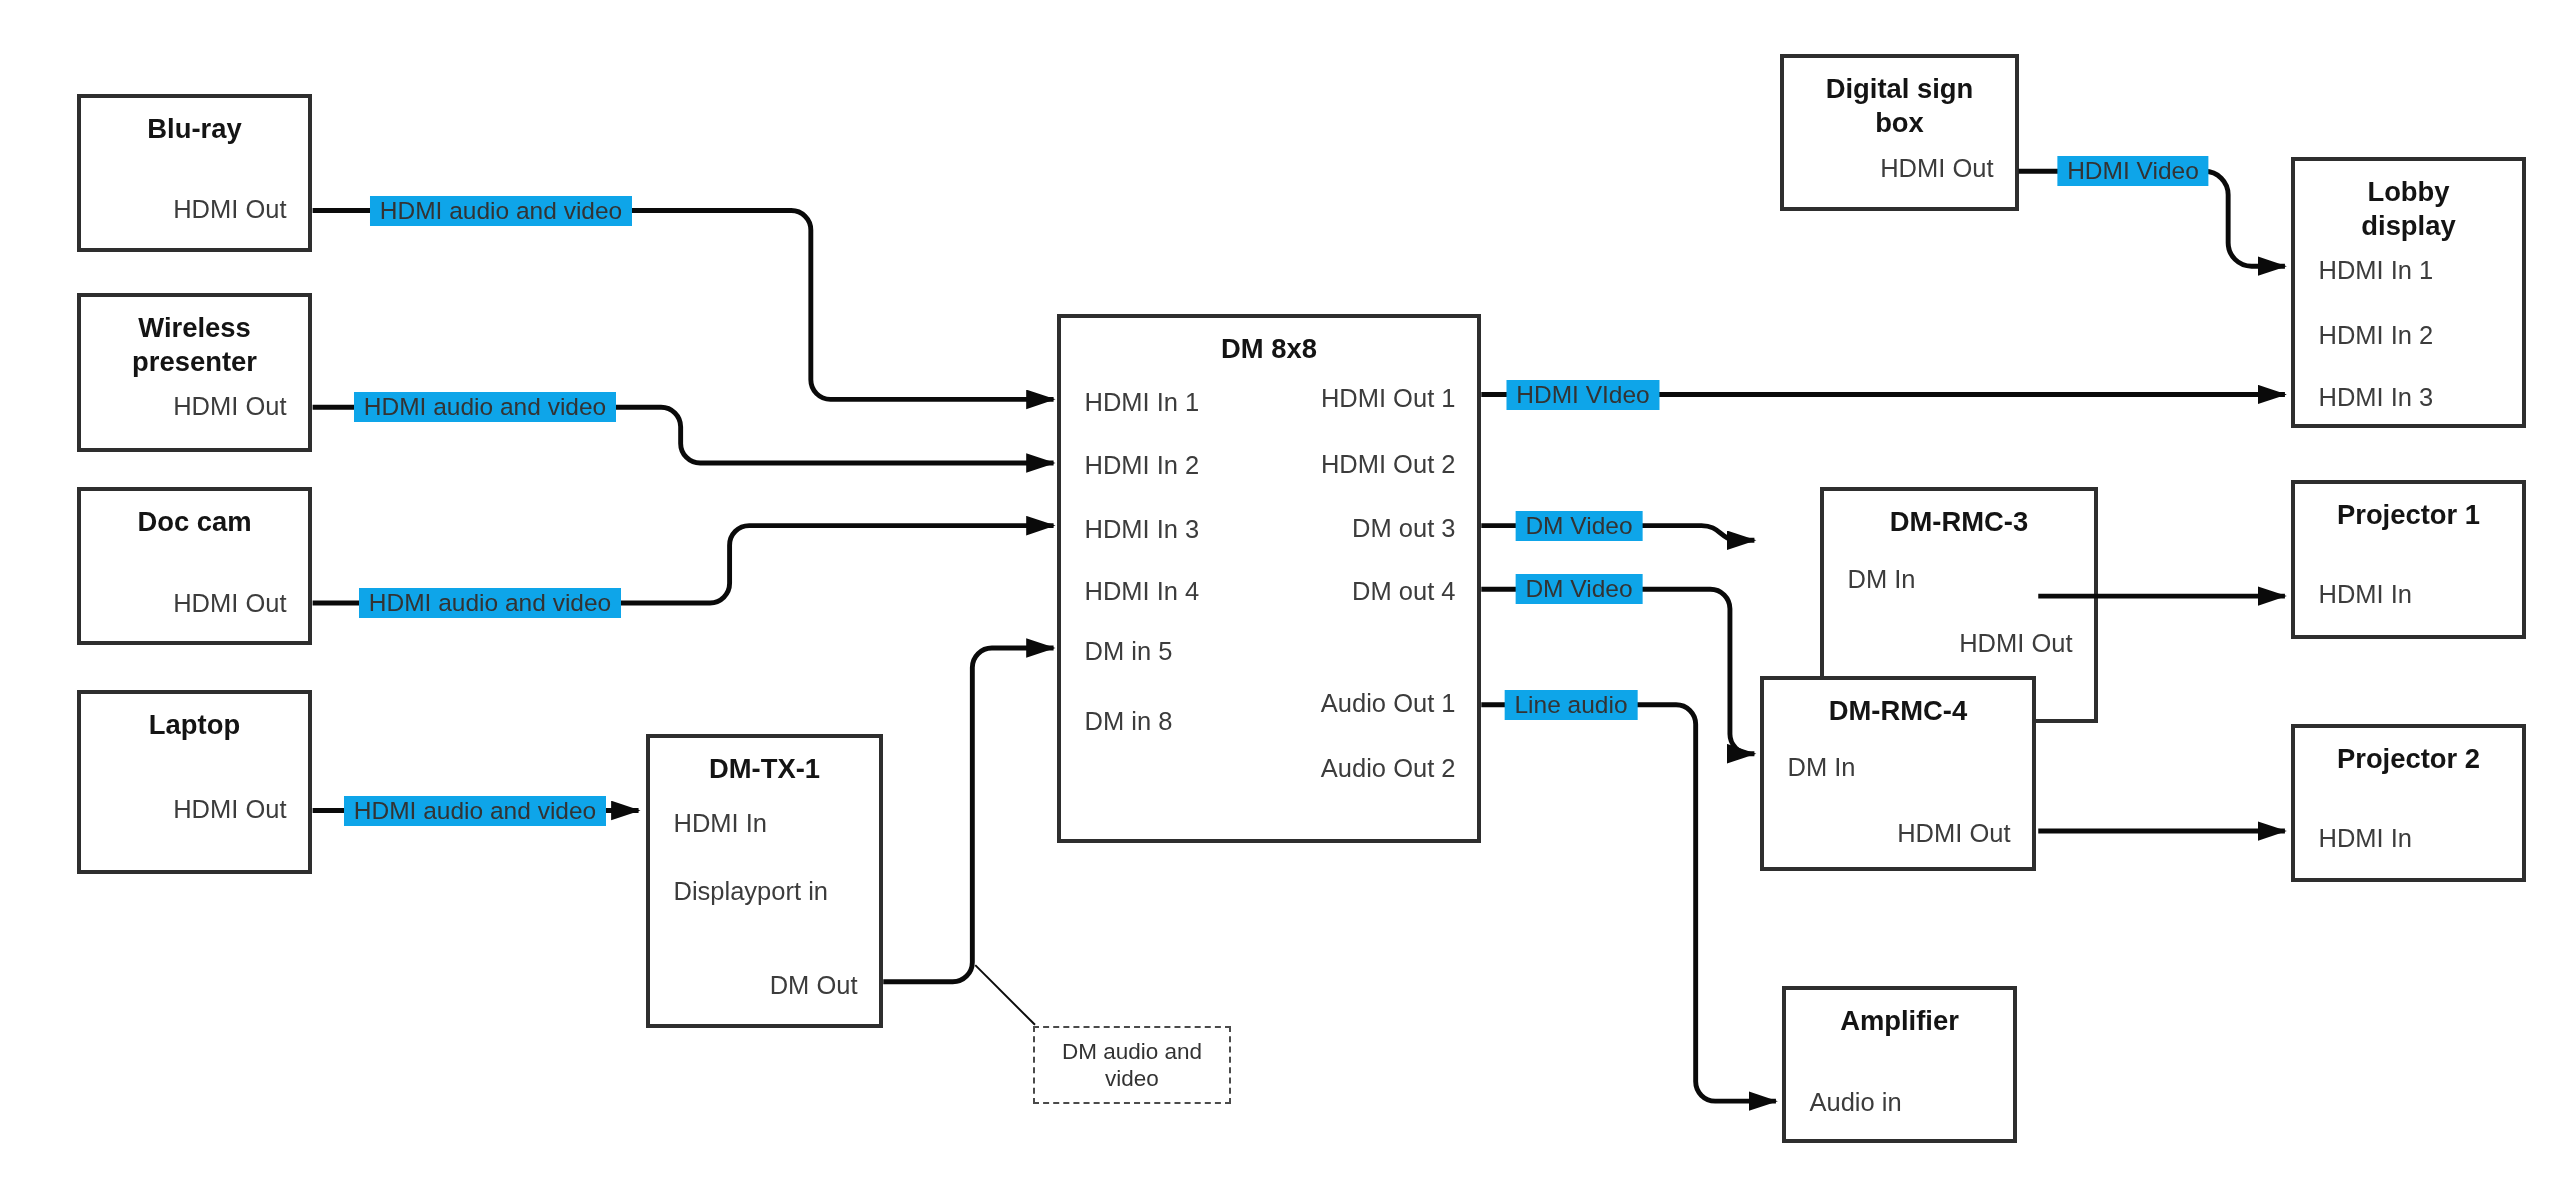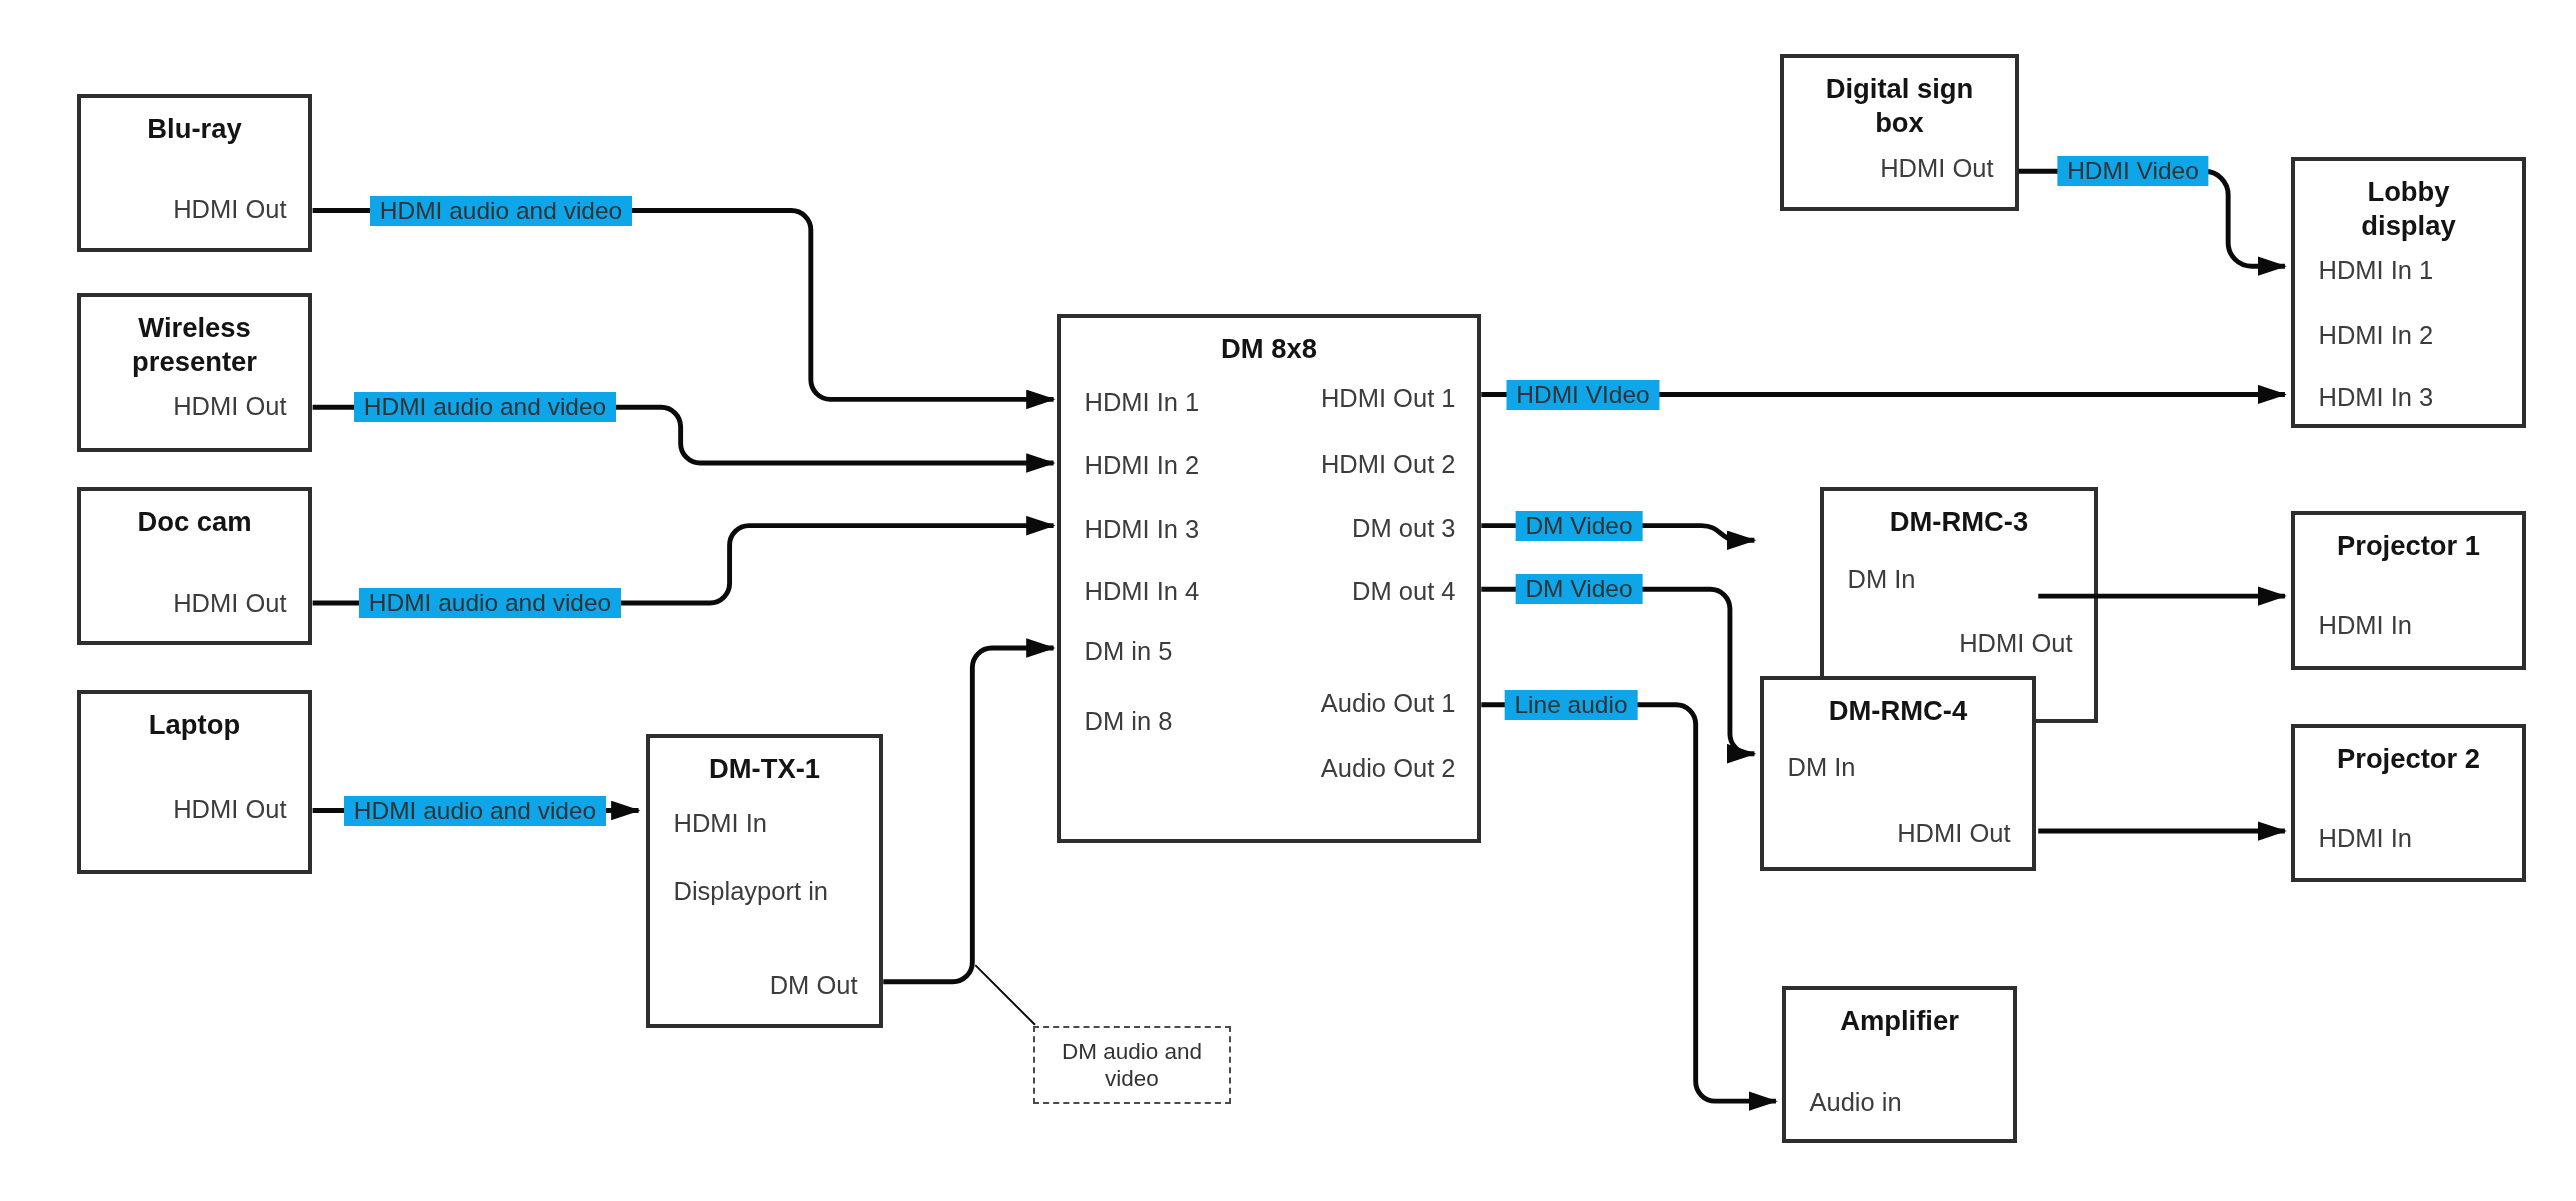--- a/index.html
+++ b/index.html
@@ -120,21 +120,21 @@
     <div class="port pl" style="top:73px;">DM In</div>
     <div class="port pr" style="top:137px;">HDMI Out</div>
   </div>
 
   <div class="node" style="left:1760px;top:676px;width:276px;height:195px;">
     <div class="title"><span class="tw">DM-RMC-4</span></div>
     <div class="port pl" style="top:72px;">DM In</div>
     <div class="port pr" style="top:138px;">HDMI Out</div>
   </div>
 
-  <div class="node" style="left:2291px;top:480px;width:235px;height:159px;margin-top:31px;">
+  <div class="node" style="left:2291px;top:480px;width:235px;height:159px;">
     <div class="title"><span class="tw">Projector 1</span></div>
     <div class="port pl" style="top:95px;">HDMI In</div>
   </div>
 
   <div class="node" style="left:2291px;top:724px;width:235px;height:158px;">
     <div class="title"><span class="tw">Projector 2</span></div>
     <div class="port pl" style="top:95px;">HDMI In</div>
   </div>
 
   <div class="node" style="left:1782px;top:986px;width:235px;height:157px;padding-left:12px;">

